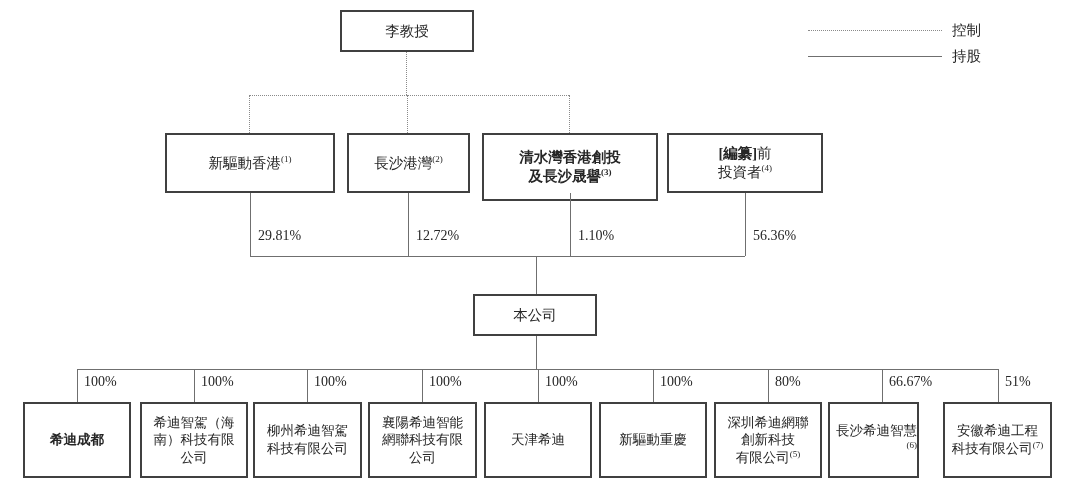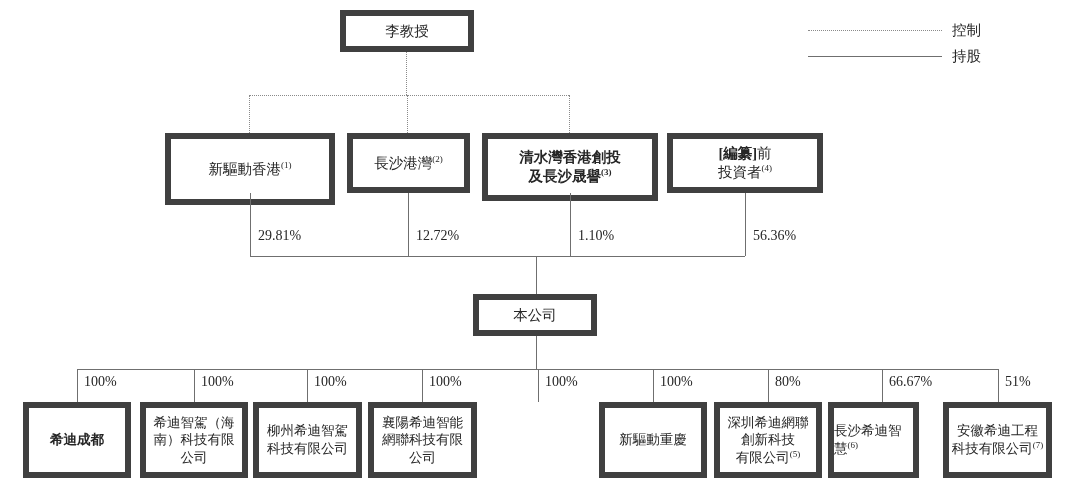--- a/index.html
+++ b/index.html
@@ -1,23 +1,23 @@
 <!DOCTYPE html>
 <html><head>
 <meta charset="utf-8">
 <style>
   html,body{margin:0;padding:0;background:#ffffff;}
   .canvas{
     position:relative;width:1080px;height:493px;background:#ffffff;
     font-family:"Liberation Serif","DejaVu Serif",serif;color:#262626;overflow:hidden;
   }
   .box{
-    position:absolute;border:6px solid #404040;background:#ffffff;
+    position:absolute;border:2px solid #404040;background:#ffffff;
     display:flex;flex-direction:column;align-items:center;justify-content:center;
-    text-align:left;box-sizing:border-box;
+    text-align:right;box-sizing:border-box;
   }
   .box .ln{display:block;line-height:1.3;}
   .fs14{font-size:14.5px;}
   .fs13{font-size:13.5px;}
   sup{font-size:9px;vertical-align:super;line-height:0;}
   .vline{position:absolute;width:0;border-left:1px solid #6f6f6f;}
   .hline{position:absolute;height:0;border-top:1px solid #6f6f6f;}
   .vdot{position:absolute;width:0;border-left:1px dotted #8a8a8a;}
   .hdot{position:absolute;height:0;border-top:1px dotted #8a8a8a;}
   .pct{position:absolute;font-size:14px;color:#262626;white-space:nowrap;}
@@ -36,21 +36,21 @@
   <div class="box fs14" style="left:340px;top:10px;width:134px;height:42px;">
     <span class="ln">李教授</span>
   </div>
 
   <div class="vdot" style="left:406px;top:52px;height:43px;"></div>
   <div class="hdot" style="left:249px;top:95px;width:320px;"></div>
   <div class="vdot" style="left:249px;top:95px;height:38px;"></div>
   <div class="vdot" style="left:407px;top:95px;height:38px;"></div>
   <div class="vdot" style="left:569px;top:95px;height:38px;"></div>
 
-  <div class="box fs14" style="left:165px;top:133px;width:170px;height:72px;">
+  <div class="box fs14" style="left:165px;top:133px;width:170px;height:60px;">
     <span class="ln"><span>新驅動香港</span><sup>(1)</sup></span>
   </div>
   <div class="box fs14" style="left:347px;top:133px;width:123px;height:60px;">
     <span class="ln"><span>長沙港灣</span><sup>(2)</sup></span>
   </div>
   <div class="box fs14" style="left:482px;top:133px;width:176px;height:68px;font-weight:bold;">
     <span class="ln">清水灣香港創投</span>
     <span class="ln"><span>及長沙晟譽</span><sup>(3)</sup></span>
   </div>
   <div class="box fs14" style="left:667px;top:133px;width:156px;height:60px;">
@@ -106,20 +106,23 @@
   </div>
   <div class="box fs13" style="left:253px;top:402px;width:109px;height:76px;">
     <span class="ln">柳州希迪智駕</span>
     <span class="ln">科技有限公司</span>
   </div>
   <div class="box fs13" style="left:368px;top:402px;width:109px;height:76px;">
     <span class="ln">襄陽希迪智能</span>
     <span class="ln">網聯科技有限</span>
     <span class="ln">公司</span>
   </div>
+  <div class="box fs13" style="left:484px;top:402px;width:108px;height:76px;">
+    <span class="ln">天津希迪</span>
+  </div>
   <div class="box fs13" style="left:599px;top:402px;width:108px;height:76px;">
     <span class="ln">新驅動重慶</span>
   </div>
   <div class="box fs13" style="left:714px;top:402px;width:108px;height:76px;">
     <span class="ln">深圳希迪網聯</span>
     <span class="ln">創新科技</span>
     <span class="ln"><span>有限公司</span><sup>(5)</sup></span>
   </div>
   <div class="box fs13" style="left:828px;top:402px;width:91px;height:76px;">
     <span class="ln"><span>長沙希迪智慧</span><sup>(6)</sup></span>

